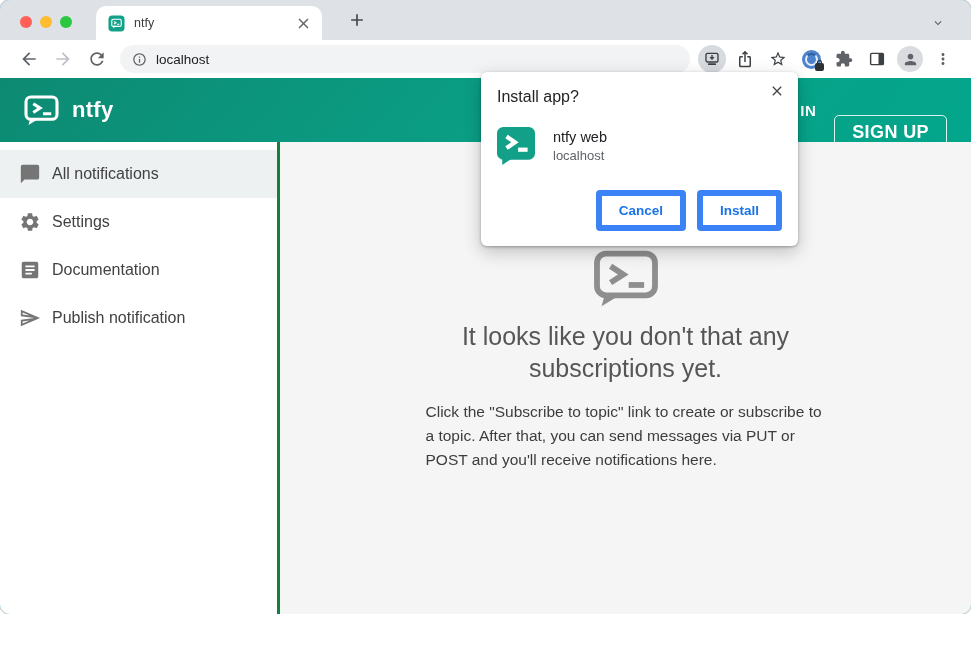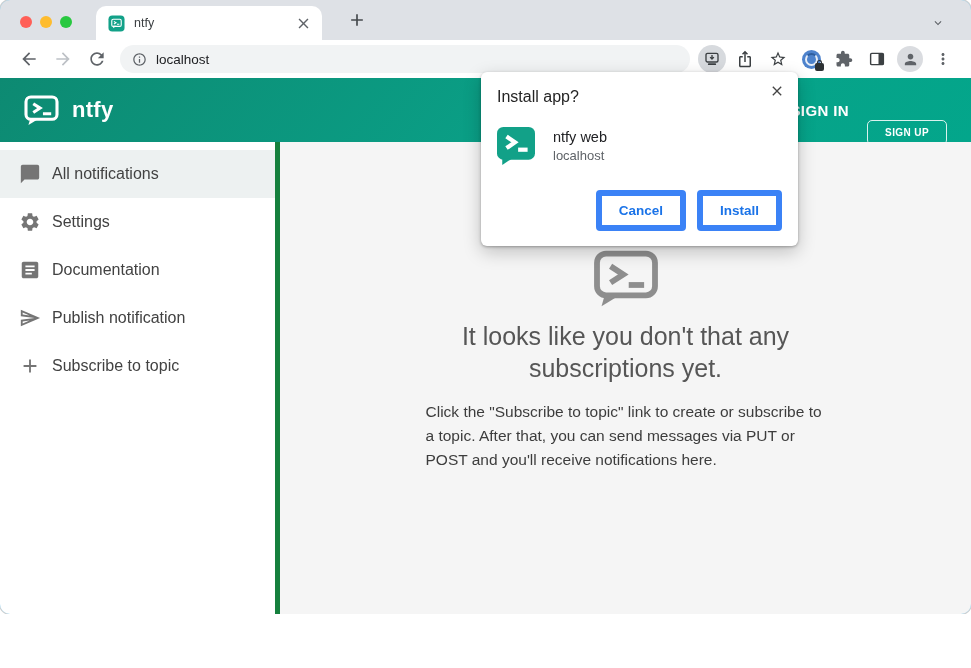--- a/index.html
+++ b/index.html
@@ -45,26 +45,26 @@
            align-items:center; justify-content:center; color:#5f6368; }
   .avatar svg{ width:17px; height:17px; }
 
   
   .appbar{ height:64px; background:linear-gradient(130deg,#0d8a72 0%,#0aa087 55%,#03a68b 100%);
            display:flex; align-items:center; padding:0 24px; color:#fff; }
   .brand-logo{ width:35px; height:31px; color:#fff; }
   .brand{ font-size:22px; font-weight:bold; margin-left:13px; letter-spacing:.3px; }
   .appbar-spacer{ flex:1; }
   .btn-text{ font-size:15px; font-weight:bold; letter-spacing:.4px; padding:6px 10px; cursor:pointer; }
-  .btn-outline{ font-size:10px; font-weight:bold; letter-spacing:.4px; border:1.5px solid rgba(255,255,255,.85);
+  .btn-outline{ font-size:18px; font-weight:bold; letter-spacing:.4px; border:1.5px solid rgba(255,255,255,.85);
            border-radius:5px; padding:6px 17px; margin-left:8px; cursor:pointer;margin-top:44px; }
 
   
   .bodyrow{ display:flex; height:526px; }
-  .sidebar{ width:280px; background:#fff; border-right:5px solid #15803d; padding-top:8px; }
+  .sidebar{ width:280px; background:#fff; border-right:3px solid #15803d; padding-top:8px; }
   .side-item{ height:48px; display:flex; align-items:center; padding-left:19px; cursor:pointer; }
   .side-item.selected{ background:#edf1f1; }
   .side-ic{ width:22px; height:22px; color:#757575; flex:0 0 auto; }
   .side-label{ font-size:16px; color:#424242; margin-left:11px; }
 
   .main{ flex:1; background:#f5f5f5; display:flex; flex-direction:column; align-items:center;
          padding-top:108px; }
   .empty-logo{ width:66px; height:58px; color:#8e8e8e; }
   .empty-head{ font-size:25px; color:#565656; text-align:center; line-height:1.28; max-width:440px;
          margin-top:12px; }
@@ -218,26 +218,20 @@
           <path fill="currentColor" d="M19 3H5c-1.1 0-2 .9-2 2v14c0 1.1.9 2 2 2h14c1.1 0 2-.9 2-2V5c0-1.1-.9-2-2-2zm-5 14H7v-2h7v2zm3-4H7v-2h10v2zm0-4H7V7h10v2z"></path>
         </svg>
         <span class="side-label">Documentation</span>
       </div>
       <div class="side-item">
         <svg class="side-ic" viewBox="0 0 24 24">
           <path fill="currentColor" d="M4 6.03l7.5 3.22-7.5-1V6.03m7.5 8.72L4 17.97v-2.22l7.5-1M2.01 3L2 10l15 2-15 2 .01 7L23 12 2.01 3z"></path>
         </svg>
         <span class="side-label">Publish notification</span>
       </div>
-      <div class="side-item">
-        <svg class="side-ic" viewBox="0 0 24 24">
-          <path fill="currentColor" d="M19 13h-6v6h-2v-6H5v-2h6V5h2v6h6v2z"></path>
-        </svg>
-        <span class="side-label">Subscribe to topic</span>
-      </div>
     </div>
 
     <div class="main">
       <svg class="empty-logo" viewBox="0 0 36 32">
         <rect x="2" y="2" width="32" height="23" rx="5" fill="none" stroke="currentColor" stroke-width="3.2"></rect>
         <path d="M6.5 24 L4.5 31 L16 24 Z" fill="currentColor"></path>
         <path d="M9.5 9 L16.5 13.5 L9.5 18" fill="none" stroke="currentColor" stroke-width="3.2"></path>
         <path d="M19.5 19.3 H28" stroke="currentColor" stroke-width="3.2"></path>
       </svg>
       <div class="empty-head">It looks like you don't that any subscriptions yet.</div>

